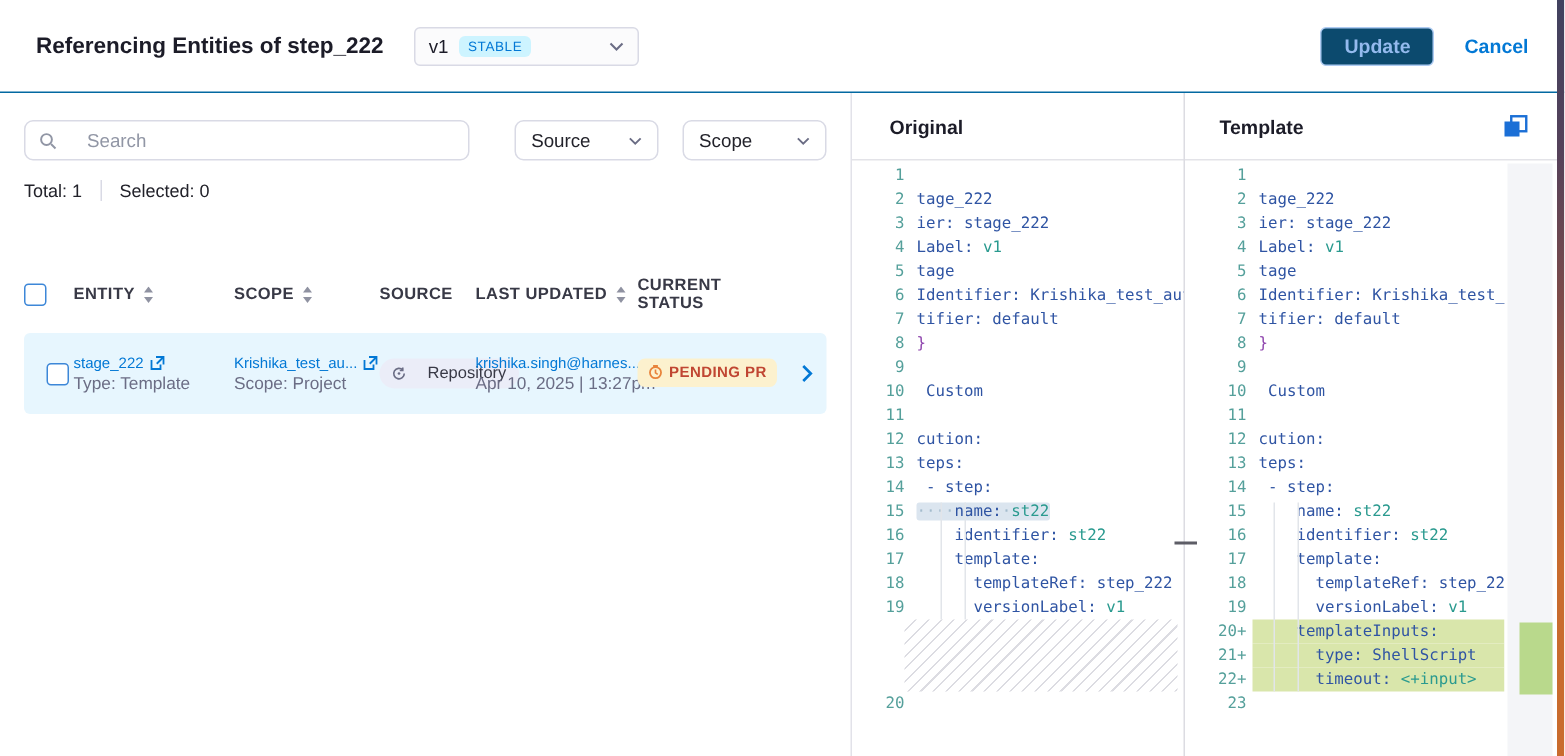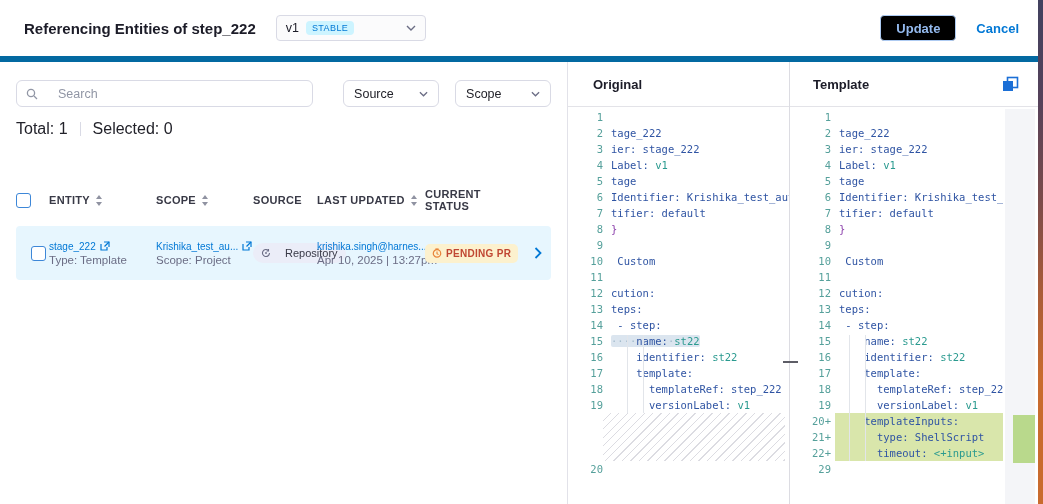--- a/index.html
+++ b/index.html
@@ -2,39 +2,39 @@
 <html style="--accent: #0278d5; --row-bg: #e7f6fe; --stable-bg: #cdf4ff; --pending-bg: #fcf1ce; --pending-text: #c04632; --added-bg: #d9e6ab; --added-marker: #b9d98c; --code-key: #2f54a3; --code-value: #2a9a8f; --line-num: #55a09b;"><head>
 <meta charset="utf-8">
 <style>
   * { margin:0; padding:0; box-sizing:border-box; }
   html,body { background:#fff; }
   .app {
     position:relative; width:1043px; height:504px; overflow:hidden;
     font-family:"Liberation Sans", sans-serif; color:#22222a; background:#fff;
   }
   
-  .top-header { height:62px; display:flex; align-items:center; padding:16px 24px; border-bottom:6px solid #0369a1; }
+  .top-header { height:62px; display:flex; align-items:center; padding:16px 24px; border-bottom:1px solid #0369a1; }
   .page-title { font-size:15px; font-weight:bold; color:#1c1c28; margin-right:20px; }
   .version-select { width:150px; height:26px; display:flex; align-items:center; gap:7px; border:1px solid #d9dae5; border-radius:4px; background:#fbfbfc; padding:0 9px; cursor:pointer; }
   .version-value { font-size:12.5px; color:#1c1c28; }
   .badge-stable { background:var(--stable-bg,#cdf4ff); color:var(--accent,#0278d5); font-size:9px; font-weight:normal; letter-spacing:.4px; padding:2px 6px; border-radius:4px; }
   .spacer { flex:1; }
-  .btn-update { height:26px; padding:0 15px; border:1px solid #aecbf2; border-radius:4px; background:#000000; color:#94baee; font-size:13px; font-weight:bold; cursor:default; }
+  .btn-update { height:26px; padding:0 15px; border:1px solid #aecbf2; border-radius:4px; background:#0c4a6e; color:#94baee; font-size:13px; font-weight:bold; cursor:default; }
   .btn-cancel { margin-left:20px; background:none; border:none; color:var(--accent,#0278d5); font-size:13px; font-weight:bold; cursor:pointer; font-family:inherit; }
   
   .main { display:flex; height:442px; }
   .left-panel { width:568px; border-right:1px solid #e2e2e9; padding-top:18px; }
   .toolbar { display:flex; align-items:center; padding:0 16px; }
   .search-box { width:301px; height:27px; border:1px solid #d9dae5; border-radius:6px; display:flex; align-items:center; gap:20px; padding:0 9px; background:#fff; }
   .search-box input { border:none; outline:none; flex:1; font-size:12.5px; font-family:inherit; color:#22222a; }
   .search-box input::placeholder { color:#9196a5; }
   .dd { height:27px; border:1px solid #d9dae5; border-radius:6px; background:#fff; display:flex; align-items:center; justify-content:space-between; padding:0 10px; font-size:12.5px; color:#22222a; cursor:pointer; }
   .dd-source { width:97px; margin-left:30px; }
   .dd-status { width:97px; margin-left:16px; }
-  .counts { display:flex; align-items:center; gap:12px; padding:0 16px; margin-top:13px; font-size:16px; color:#22222a; }
+  .counts { display:flex; align-items:center; gap:12px; padding:0 16px; margin-top:13px; font-size:12px; color:#22222a; }
   .counts .vsep { width:1px; height:14px; background:#d9dae5; }
   .grid { display:grid; grid-template-columns:33px 107px 97px 64px 108px 99px 1fr; align-items:center; }
   .thead { margin:50px 16px 0 16px; }
   .th { display:flex; align-items:center; gap:5px; font-size:11px; font-weight:bold; color:#383946; letter-spacing:.3px; cursor:pointer; }
   .checkbox { width:15px; height:15px; border:1.5px solid #3d87d8; border-radius:3px; background:#fff; cursor:pointer; }
   .trow { margin:14px 16px 0 16px; height:54px; background:var(--row-bg,#e7f6fe); border-radius:4px; cursor:pointer; }
   .cell-2line { display:flex; flex-direction:column; gap:2px; }
   .link { color:var(--accent,#0278d5); font-size:10px; text-decoration:none; display:inline-flex; align-items:center; gap:4px; white-space:nowrap; }
   .subtext { font-size:11.5px; color:#6b6d85; white-space:nowrap; }
   .pill { display:inline-flex; align-items:center; gap:14px; background:#ebedf8; border-radius:10px; padding:4px 8px; font-size:11px; color:#383946; width:max-content; }
@@ -305,21 +305,21 @@
             <div class="cline"><span class="g">13</span><span class="c"><span class="seg-k">teps:</span></span></div>
             <div class="cline"><span class="g">14</span><span class="c"><span class="seg-k"> - step:</span></span></div>
             <div class="cline"><span class="g">15</span><span class="c"><span class="seg-k">    name: </span><span class="seg-v">st22</span></span></div>
             <div class="cline"><span class="g">16</span><span class="c"><span class="seg-k">    identifier: </span><span class="seg-v">st22</span></span></div>
             <div class="cline"><span class="g">17</span><span class="c"><span class="seg-k">    template:</span></span></div>
             <div class="cline"><span class="g">18</span><span class="c"><span class="seg-k">      templateRef: step_222</span></span></div>
             <div class="cline"><span class="g">19</span><span class="c"><span class="seg-k">      versionLabel: </span><span class="seg-v">v1</span></span></div>
             <div class="cline added"><span class="g">20+</span><span class="c"><span class="seg-k">    templateInputs:</span></span></div>
             <div class="cline added"><span class="g">21+</span><span class="c"><span class="seg-k">      type: ShellScript</span></span></div>
             <div class="cline added"><span class="g">22+</span><span class="c"><span class="seg-k">      timeout: </span><span class="seg-v">&lt;+input&gt;</span></span></div>
-            <div class="cline"><span class="g">29</span><span class="c"></span></div>
+            <div class="cline"><span class="g">23</span><span class="c"></span></div>
           </div>
         <div class="indent-guide" style="left:59px; top:228px; height:126px;"></div>
         <div class="indent-guide" style="left:75px; top:228px; height:126px;"></div>
       </div>
 
       <div class="ruler">
         <div class="ruler-marker" style="top:306px; height:48px;"></div>
       </div>
       <div class="diff-connector"></div>
     </div>

